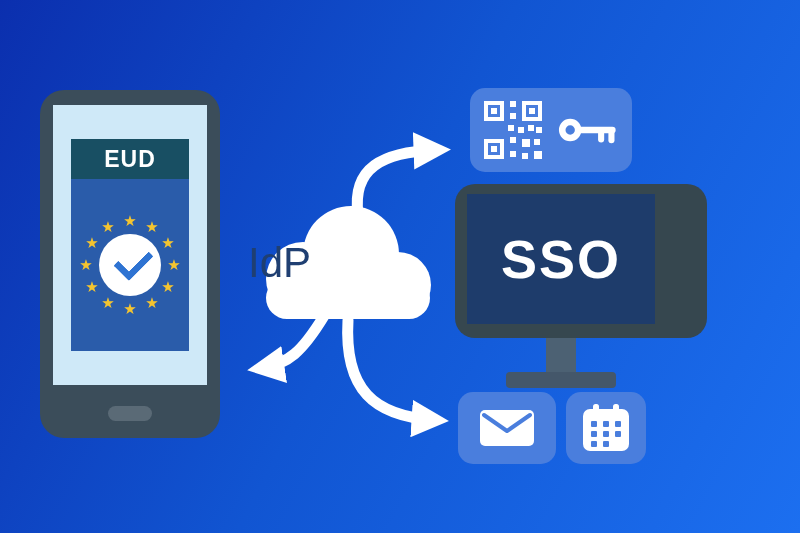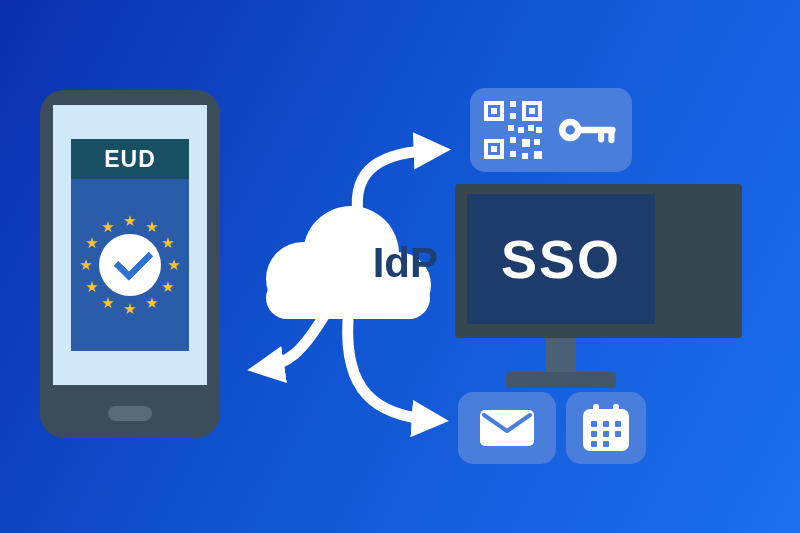--- a/index.html
+++ b/index.html
@@ -39,31 +39,31 @@
   .star:nth-child(10){transform:rotate(270deg) translateY(-44px) rotate(-270deg);}
   .star:nth-child(11){transform:rotate(300deg) translateY(-44px) rotate(-300deg);}
   .star:nth-child(12){transform:rotate(330deg) translateY(-44px) rotate(-330deg);}
   .check-circle{position:absolute;left:50%;top:50%;width:62px;height:62px;margin:-31px;
     background:#ffffff;border-radius:50%;}
   .check{position:absolute;left:17px;top:16px;width:28px;height:15px;
     border-left:7px solid #2e73d2;border-bottom:7px solid #2e73d2;
     transform:rotate(-45deg);border-radius:2px;}
   
   .cloud{position:absolute;left:248px;top:197px;width:190px;height:135px;}
-  .idp-label{position:absolute;left:0;top:42px;width:190px;text-align:right;
-    color:#1f3f72;font-size:42px;font-weight:bold;}
+  .idp-label{position:absolute;left:0;top:42px;width:190px;text-align:left;
+    color:#1f3f72;font-size:42px;font-weight:normal;}
   
   .tile{position:absolute;background:#4a7edd;border-radius:15px;
     display:flex;align-items:center;justify-content:center;}
   .qr-card{left:470px;top:88px;width:162px;height:84px;gap:16px;}
   .email-card{left:458px;top:392px;width:98px;height:72px;}
   .calendar-card{left:566px;top:392px;width:80px;height:72px;}
   
   .monitor{position:absolute;left:455px;top:184px;width:252px;height:154px;
-    background:#36474f;border-radius:4px;padding-left:35px;}
+    background:#36474f;border-radius:20px;}
   .monitor-screen{position:absolute;left:12px;top:10px;width:188px;height:130px;
     background:#1e3c6b;display:flex;align-items:center;justify-content:center;}
   .sso{color:#ffffff;font-size:54px;font-weight:bold;letter-spacing:2px;}
   .monitor-neck{position:absolute;left:546px;top:338px;width:30px;height:36px;background:#4c6173;}
   .monitor-base{position:absolute;left:506px;top:372px;width:110px;height:16px;
     background:#44576a;border-radius:4px;}
 </style>
 </head>
 <body>
 

